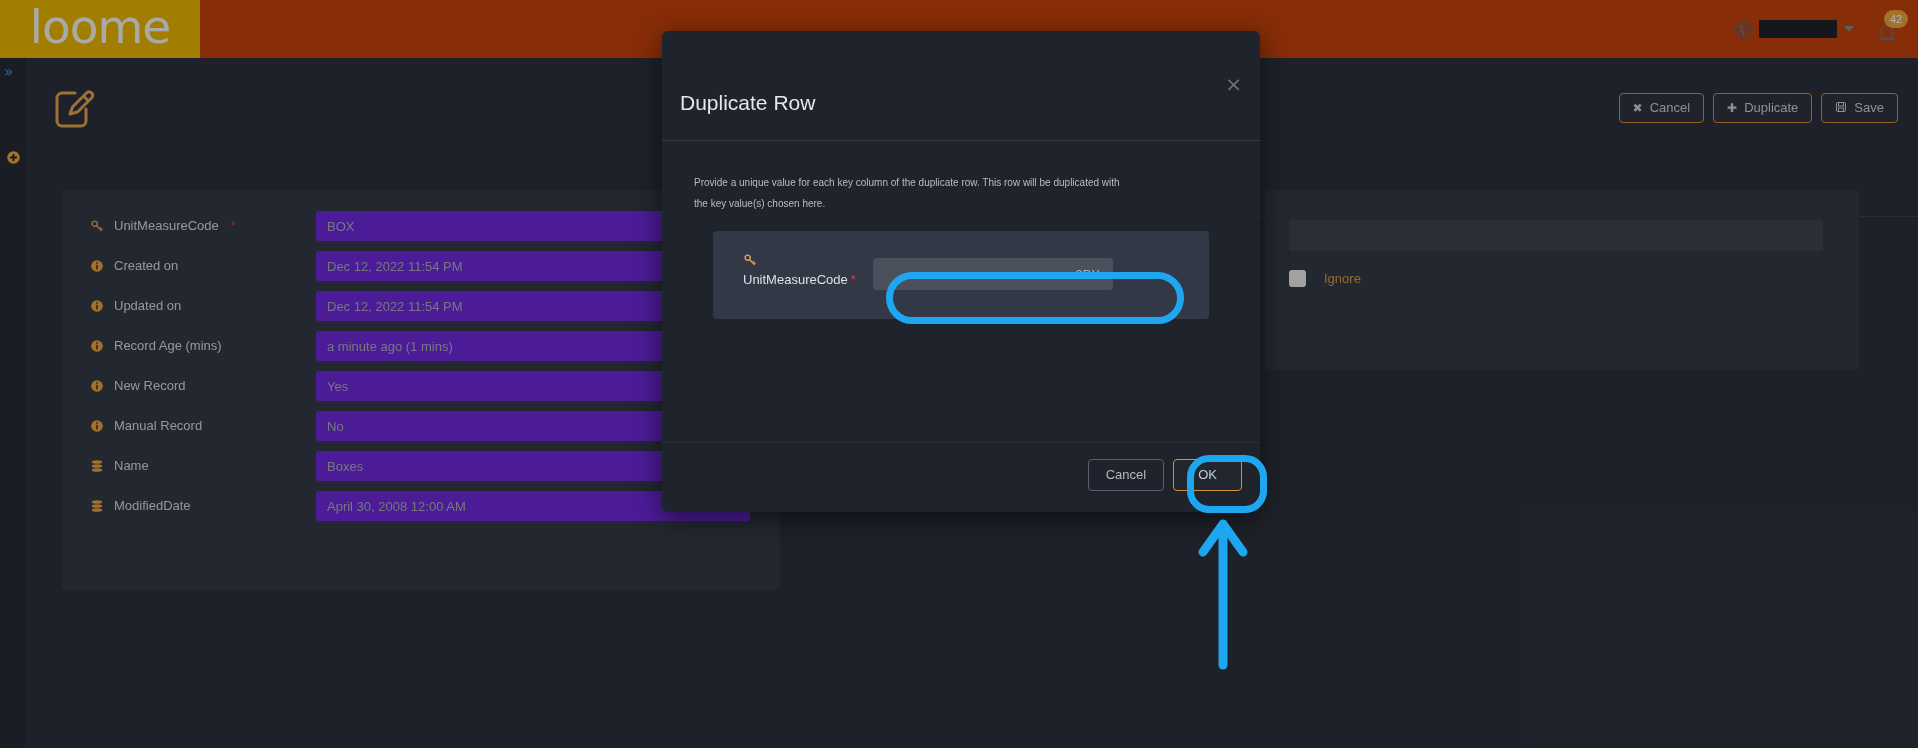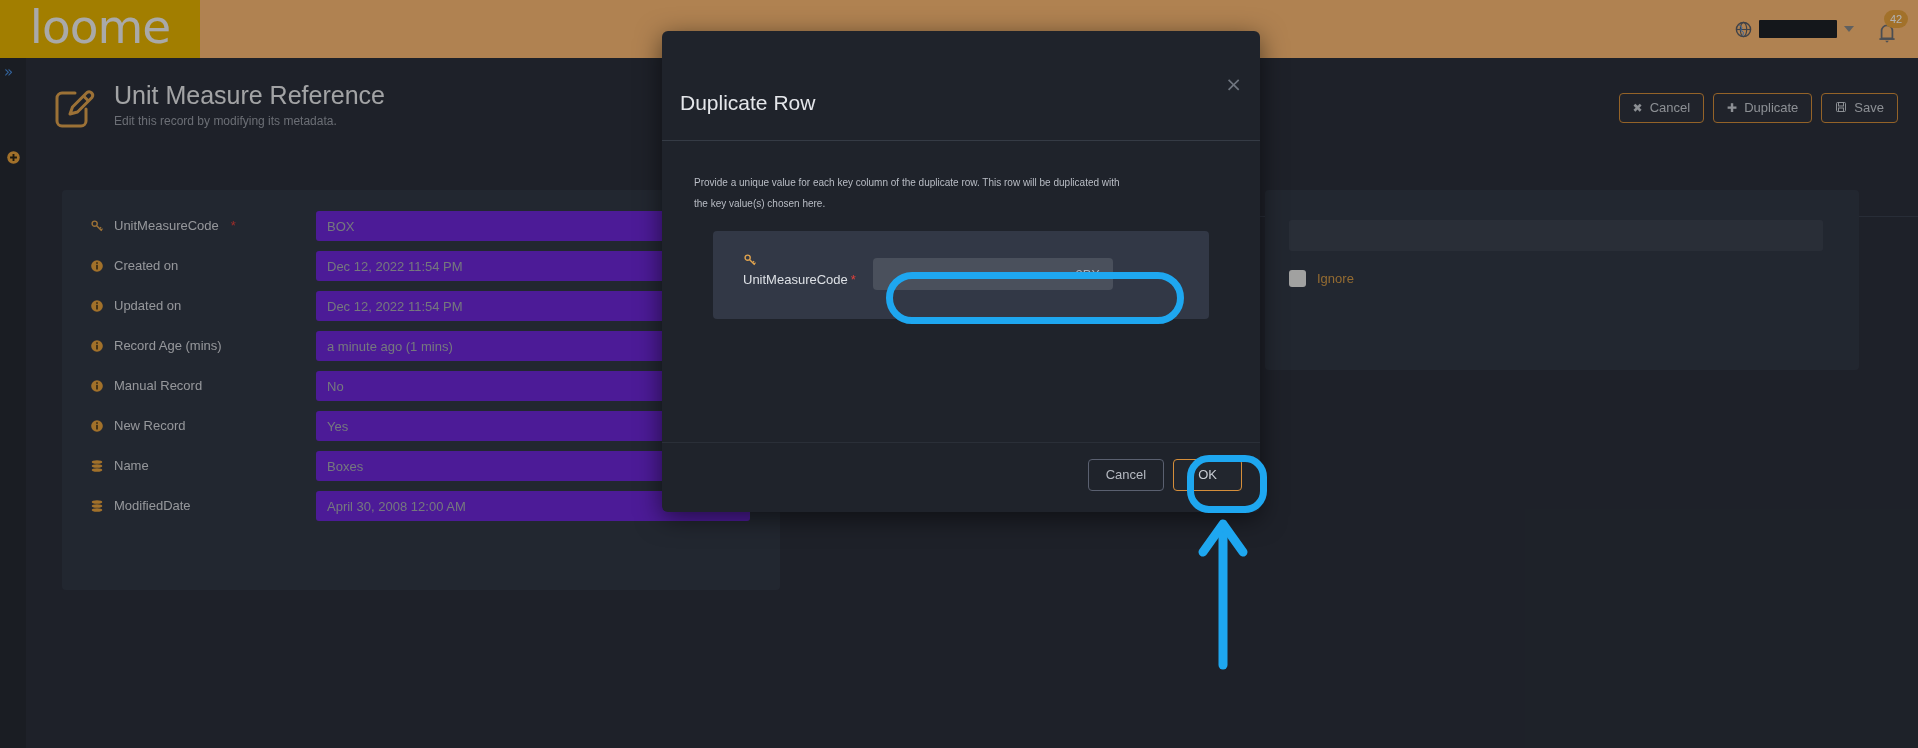--- a/index.html
+++ b/index.html
@@ -18,21 +18,21 @@
     height: 748px;
     background: #2b303b;
   }
 
   
   .topbar {
     position: absolute;
     top: 0; left: 0;
     width: 1918px;
     height: 58px;
-    background: #fdba74;
+    background: #c2410c;
   }
   .logo-block {
     position: absolute;
     top: 0; left: 0;
     width: 200px;
     height: 58px;
     background: #e8b500;
     display: flex;
     align-items: center;
     justify-content: center;
@@ -222,21 +222,21 @@
     left: 24px; top: 30px;
     width: 534px; height: 31px;
     background: #3c4250;
     border-radius: 3px;
   }
   .ignore-row {
     position: absolute;
     left: 24px; top: 80px;
     display: flex;
     align-items: center;
-    gap: 11px;
+    gap: 18px;
     cursor: pointer;
   }
   .ignore-box {
     width: 17px; height: 17px;
     background: #e7e7e5;
     border-radius: 3px;
   }
   .ignore-label { font-size: 13px; color: #d39a47; line-height: 16px; }
 
   
@@ -422,24 +422,20 @@
     </svg>
   </div>
 
   <div class="page-header">
     <div class="page-head-inner">
       <svg class="edit-icon" viewBox="0 0 48 48">
         <path d="M36 26 V38 a5 5 0 0 1 -5 5 H12 a5 5 0 0 1 -5 -5 V15 a5 5 0 0 1 5 -5 H25" fill="none" stroke="#e0a34e" stroke-width="3" stroke-linecap="round"></path>
         <path d="M20 31 L22.5 24 L37 9.5 a3.6 3.6 0 0 1 5 5 L27.5 29 Z" fill="none" stroke="#e0a34e" stroke-width="3" stroke-linejoin="round"></path>
         <line x1="33.5" y1="13" x2="38.5" y2="18" stroke="#e0a34e" stroke-width="3"></line>
       </svg>
-      <div>
-        <div class="page-title">Unit Measure Reference</div>
-        <div class="page-sub">Edit this record by modifying its metadata.</div>
-      </div>
     </div>
     <div class="header-actions">
       <button class="btn-hdr">
         <span class="gi">✖</span>
         <span>Cancel</span>
       </button>
       <button class="btn-hdr">
         <span class="gi">✚</span>
         <span>Duplicate</span>
       </button>
@@ -504,34 +500,34 @@
           </div>
           <div class="field-value">a minute ago (1 mins)</div>
         </div>
         <div class="field-row">
           <div class="field-label">
             <svg class="fi" viewBox="0 0 24 24">
               <circle cx="12" cy="12" r="10" fill="#e8a33d"></circle>
               <rect x="10.8" y="10" width="2.4" height="8" fill="#2b2416"></rect>
               <rect x="10.8" y="5.6" width="2.4" height="2.6" fill="#2b2416"></rect>
             </svg>
-            <span>Manual Record</span>
-          </div>
-          <div class="field-value">No</div>
+            <span>New Record</span>
+          </div>
+          <div class="field-value">Yes</div>
         </div>
         <div class="field-row">
           <div class="field-label">
             <svg class="fi" viewBox="0 0 24 24">
               <circle cx="12" cy="12" r="10" fill="#e8a33d"></circle>
               <rect x="10.8" y="10" width="2.4" height="8" fill="#2b2416"></rect>
               <rect x="10.8" y="5.6" width="2.4" height="2.6" fill="#2b2416"></rect>
             </svg>
-            <span>New Record</span>
-          </div>
-          <div class="field-value">Yes</div>
+            <span>Manual Record</span>
+          </div>
+          <div class="field-value">No</div>
         </div>
         <div class="field-row">
           <div class="field-label">
             <svg class="fi" viewBox="0 0 24 24">
               <ellipse cx="12" cy="5" rx="9" ry="3" fill="#e8a33d"></ellipse>
               <ellipse cx="12" cy="12" rx="9" ry="3" fill="#e8a33d"></ellipse>
               <ellipse cx="12" cy="19" rx="9" ry="3" fill="#e8a33d"></ellipse>
             </svg>
             <span>Name</span>
           </div>

